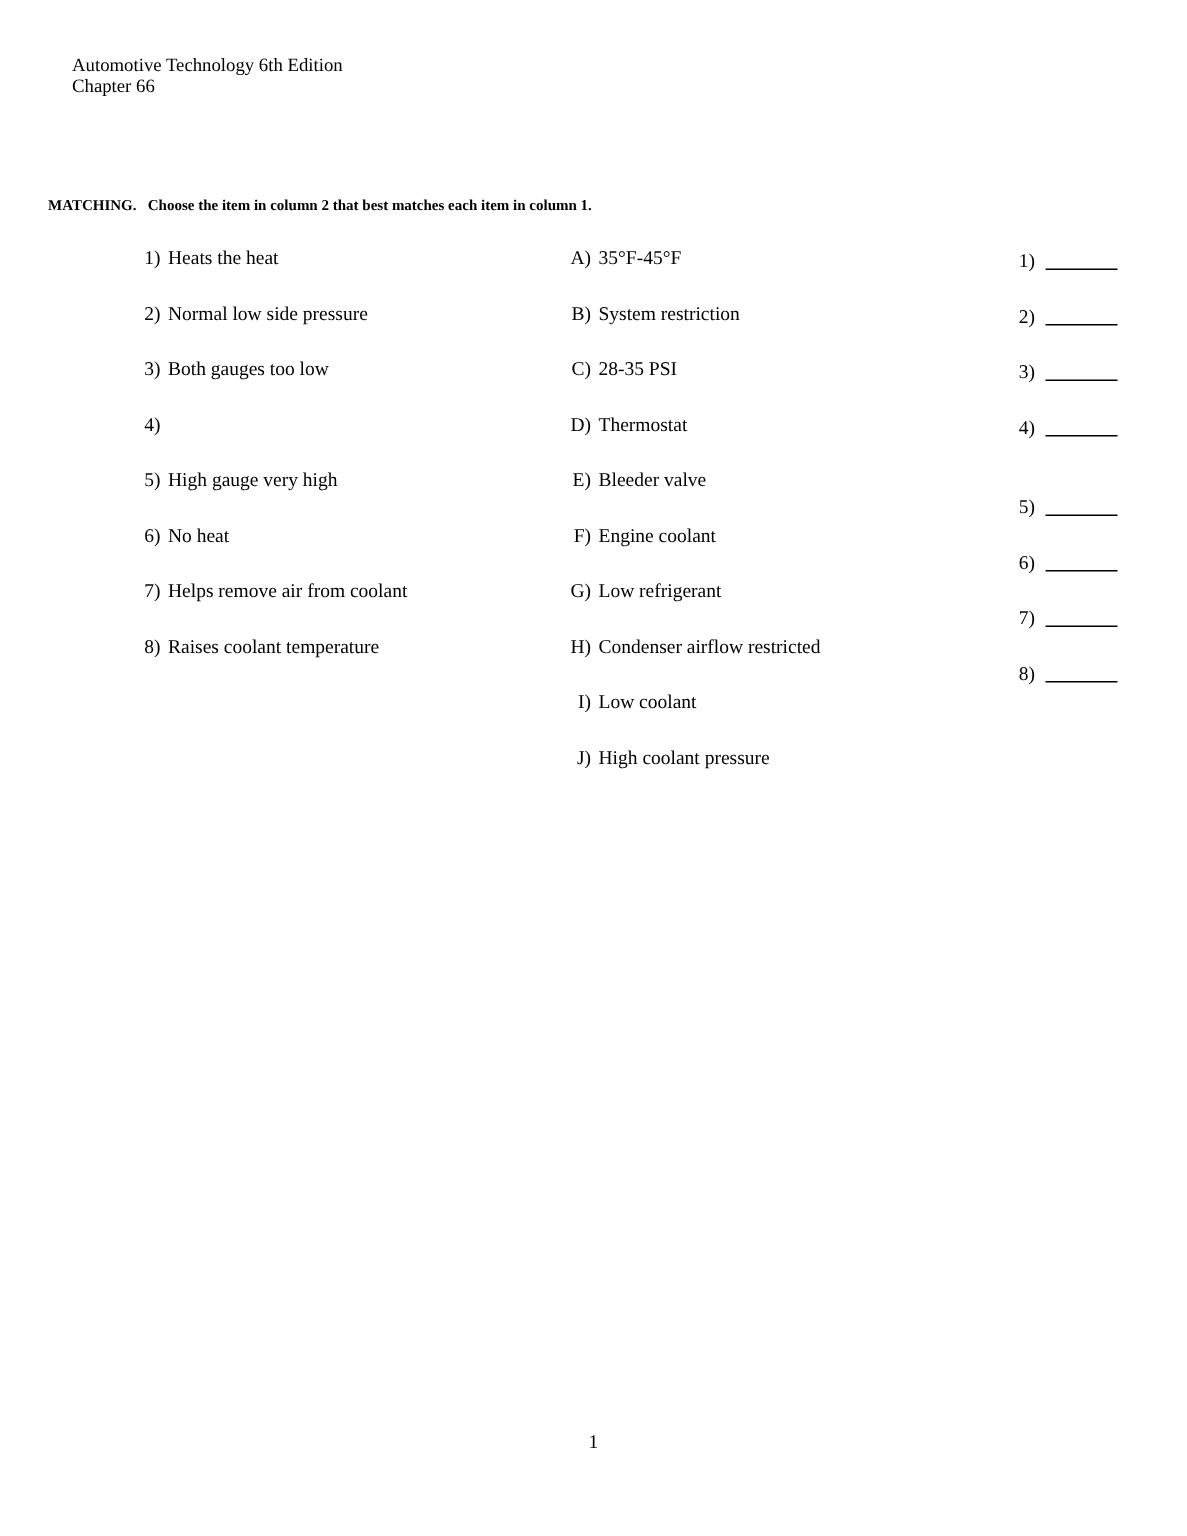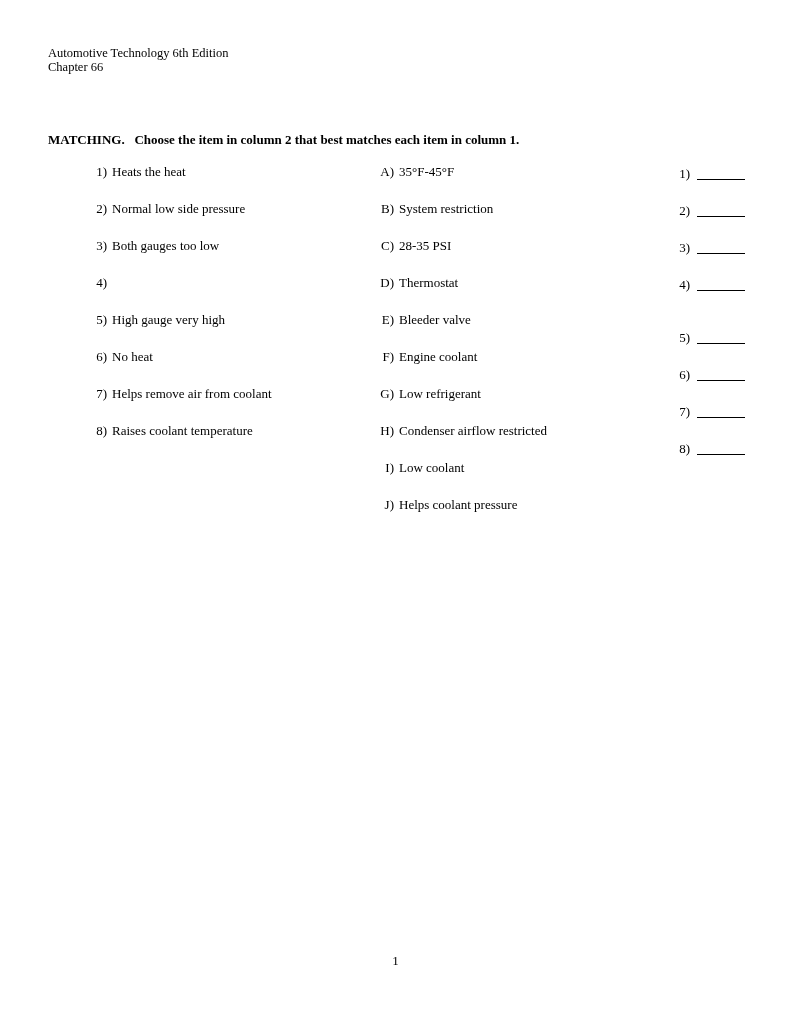--- a/index.html
+++ b/index.html
@@ -7,34 +7,34 @@
     position: relative;
     width: 791px;
     height: 1024px;
     background: #ffffff;
     color: #000000;
     font-family: "Liberation Serif", "DejaVu Serif", serif;
     font-size: 13px;
     overflow: hidden;
   }
   
-  .header { position: absolute; left: 48px; top: 46px; line-height: 14px; font-size: 12.5px; }
+  .header { position: absolute; left: 48px; top: 36px; line-height: 14px; font-size: 12.5px; }
   .name-row { position: absolute; left: 48px; top: 88px; font-size: 13px; }
   .name-blank {
     display: inline-block;
     width: 222px;
     height: 14px;
     border-bottom: 1px solid #000;
     position: relative;
     top: 3px;
   }
   
   .instructions {
-    position: absolute; left: 48px; top: 132px;
-    font-weight: bold; font-size: 13px;
+    position: absolute; left: 32px; top: 132px;
+    font-weight: bold; font-size: 10px;
     white-space: pre-wrap;
   }
   
   .col1 { position: absolute; left: 92px; top: 164px; width: 240px; }
   .col2 { position: absolute; left: 376px; top: 164px; width: 280px; }
   .answers { position: absolute; left: 675px; top: 164px; width: 90px; }
 
   .item { display: flex; line-height: 16px; margin-bottom: 21px; }
   .item .num { width: 15px; text-align: right; margin-right: 5px; flex: none; }
   .col1 .item .txt { width: 190px; }
@@ -137,21 +137,21 @@
     <div class="item">
       <span class="num">H)</span>
       <span class="txt">Condenser airflow restricted</span>
     </div>
     <div class="item">
       <span class="num">I)</span>
       <span class="txt">Low coolant</span>
     </div>
     <div class="item">
       <span class="num">J)</span>
-      <span class="txt">Helps coolant pressure</span>
+      <span class="txt">High coolant pressure</span>
     </div>
   </div>
 
   <div class="answers">
     <div class="ans">
       <span class="num">1)</span><span class="blank"></span>
     </div>
     <div class="ans">
       <span class="num">2)</span><span class="blank"></span>
     </div>

